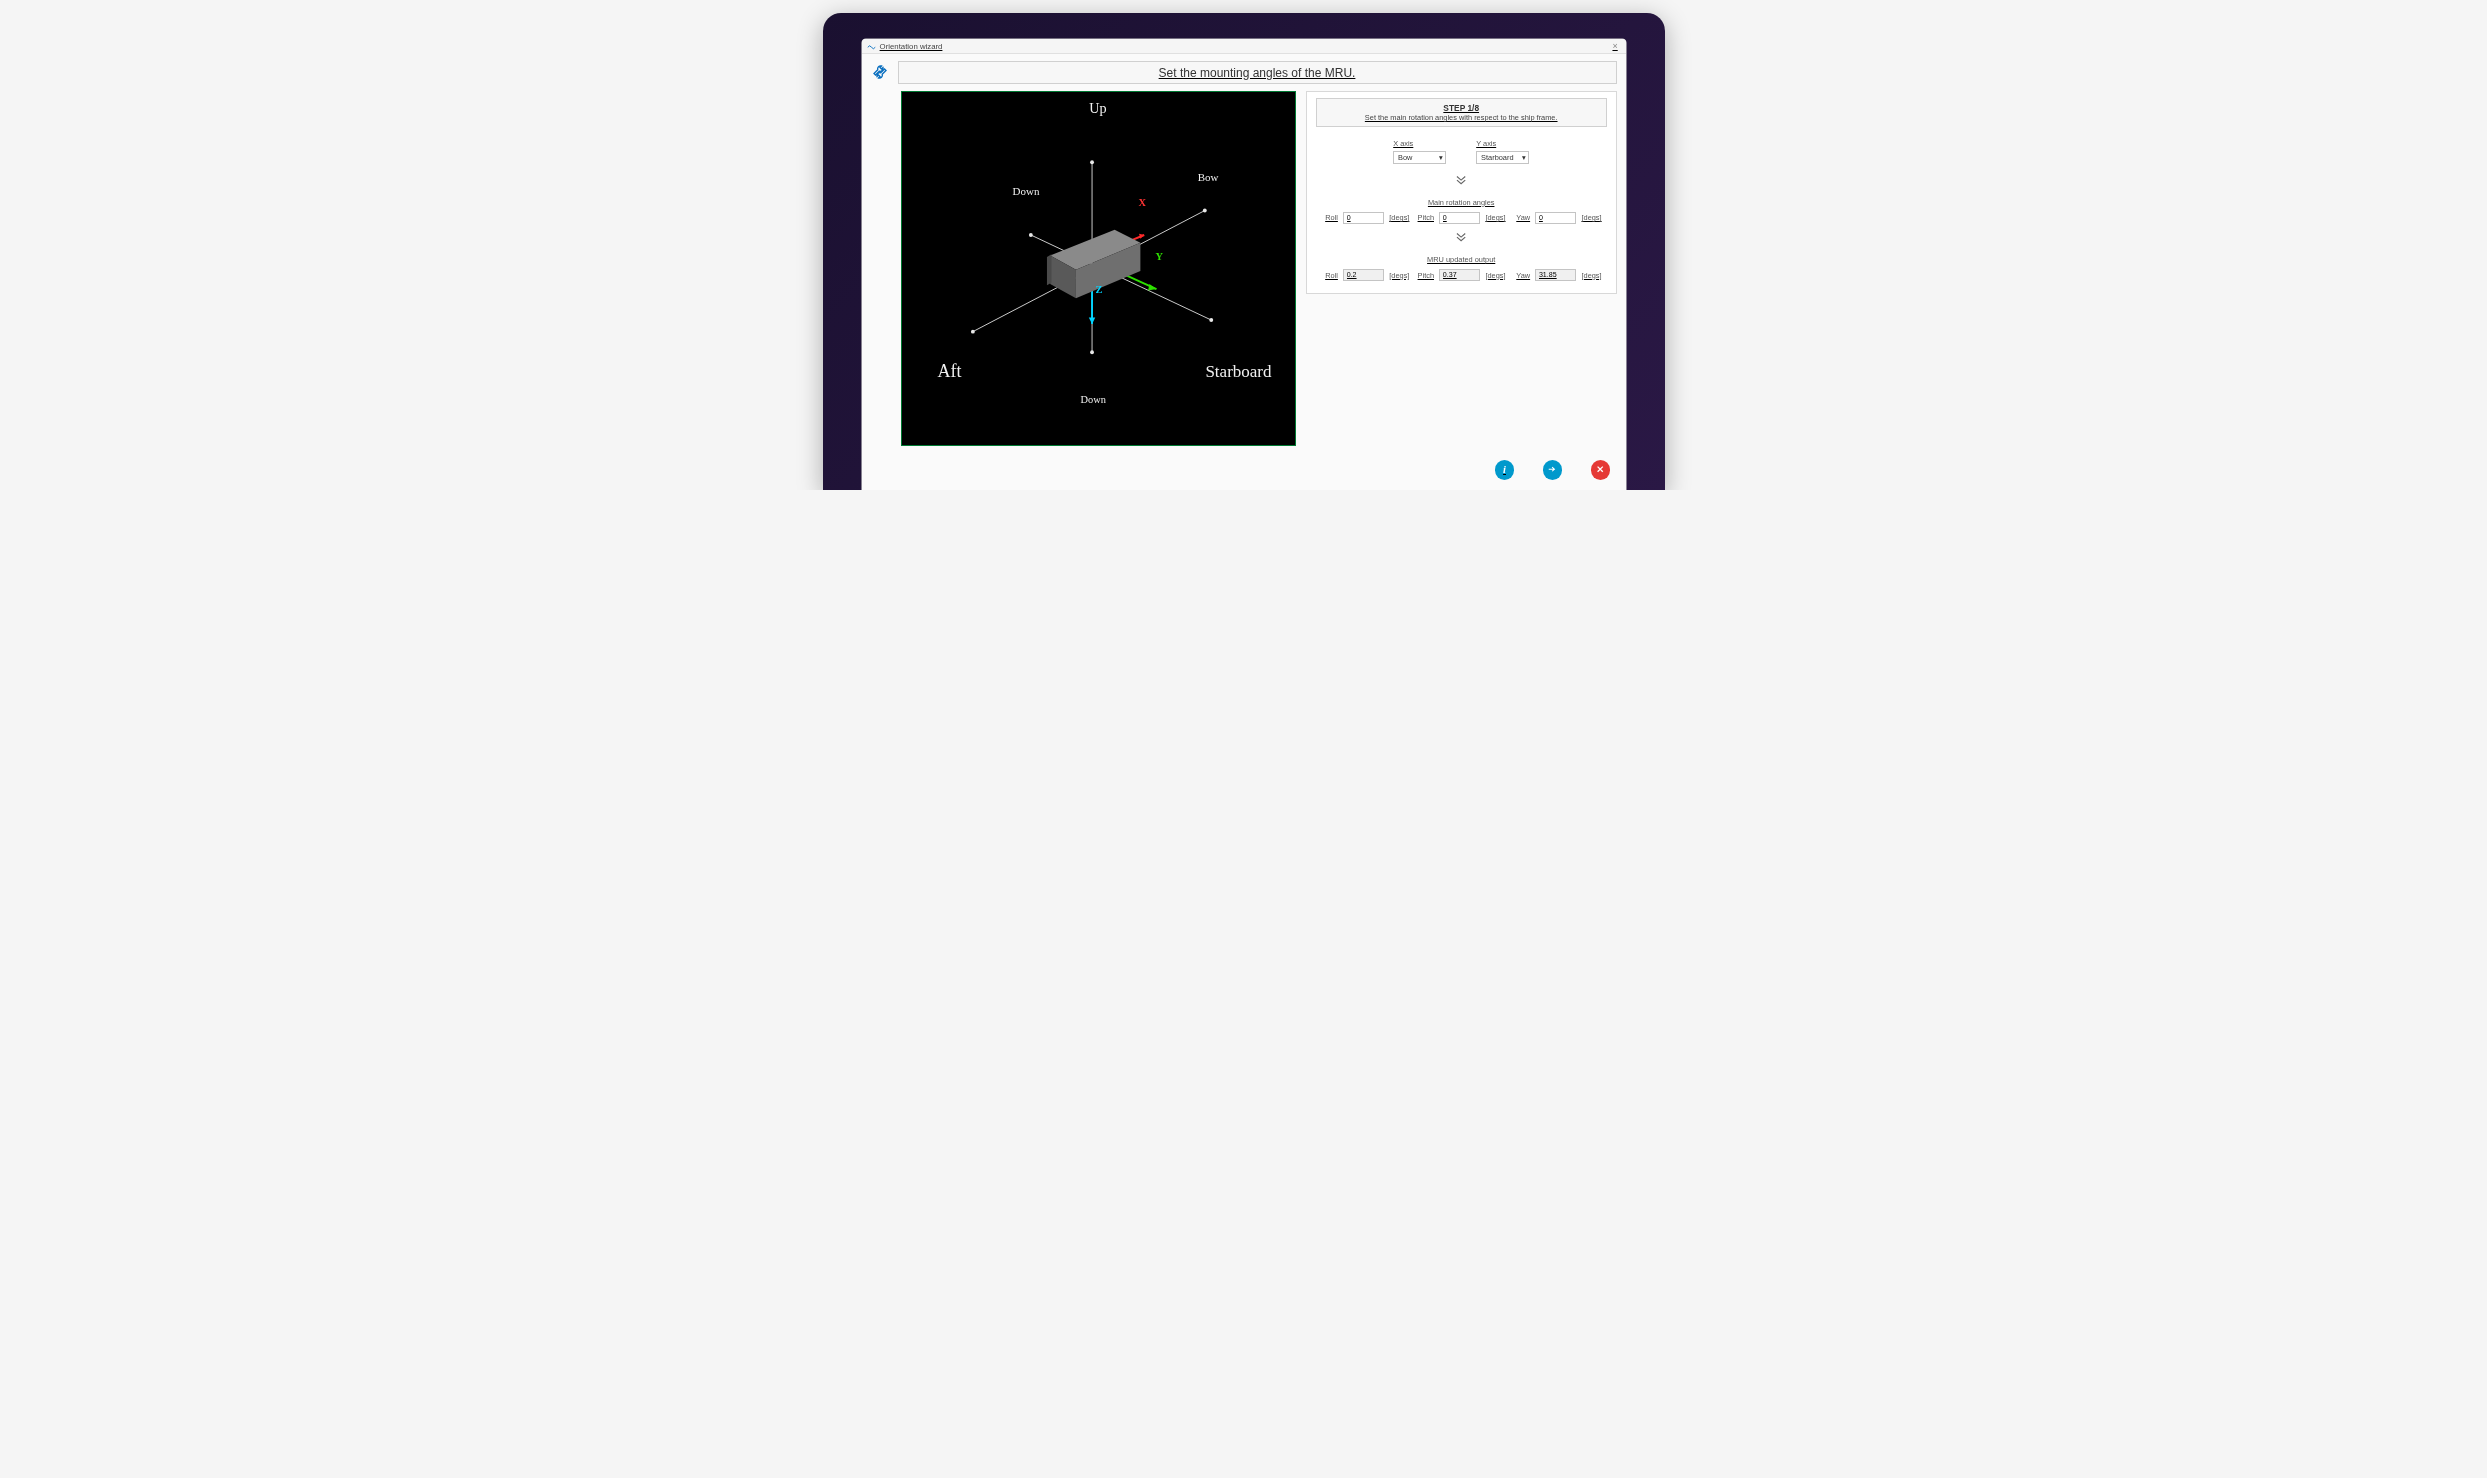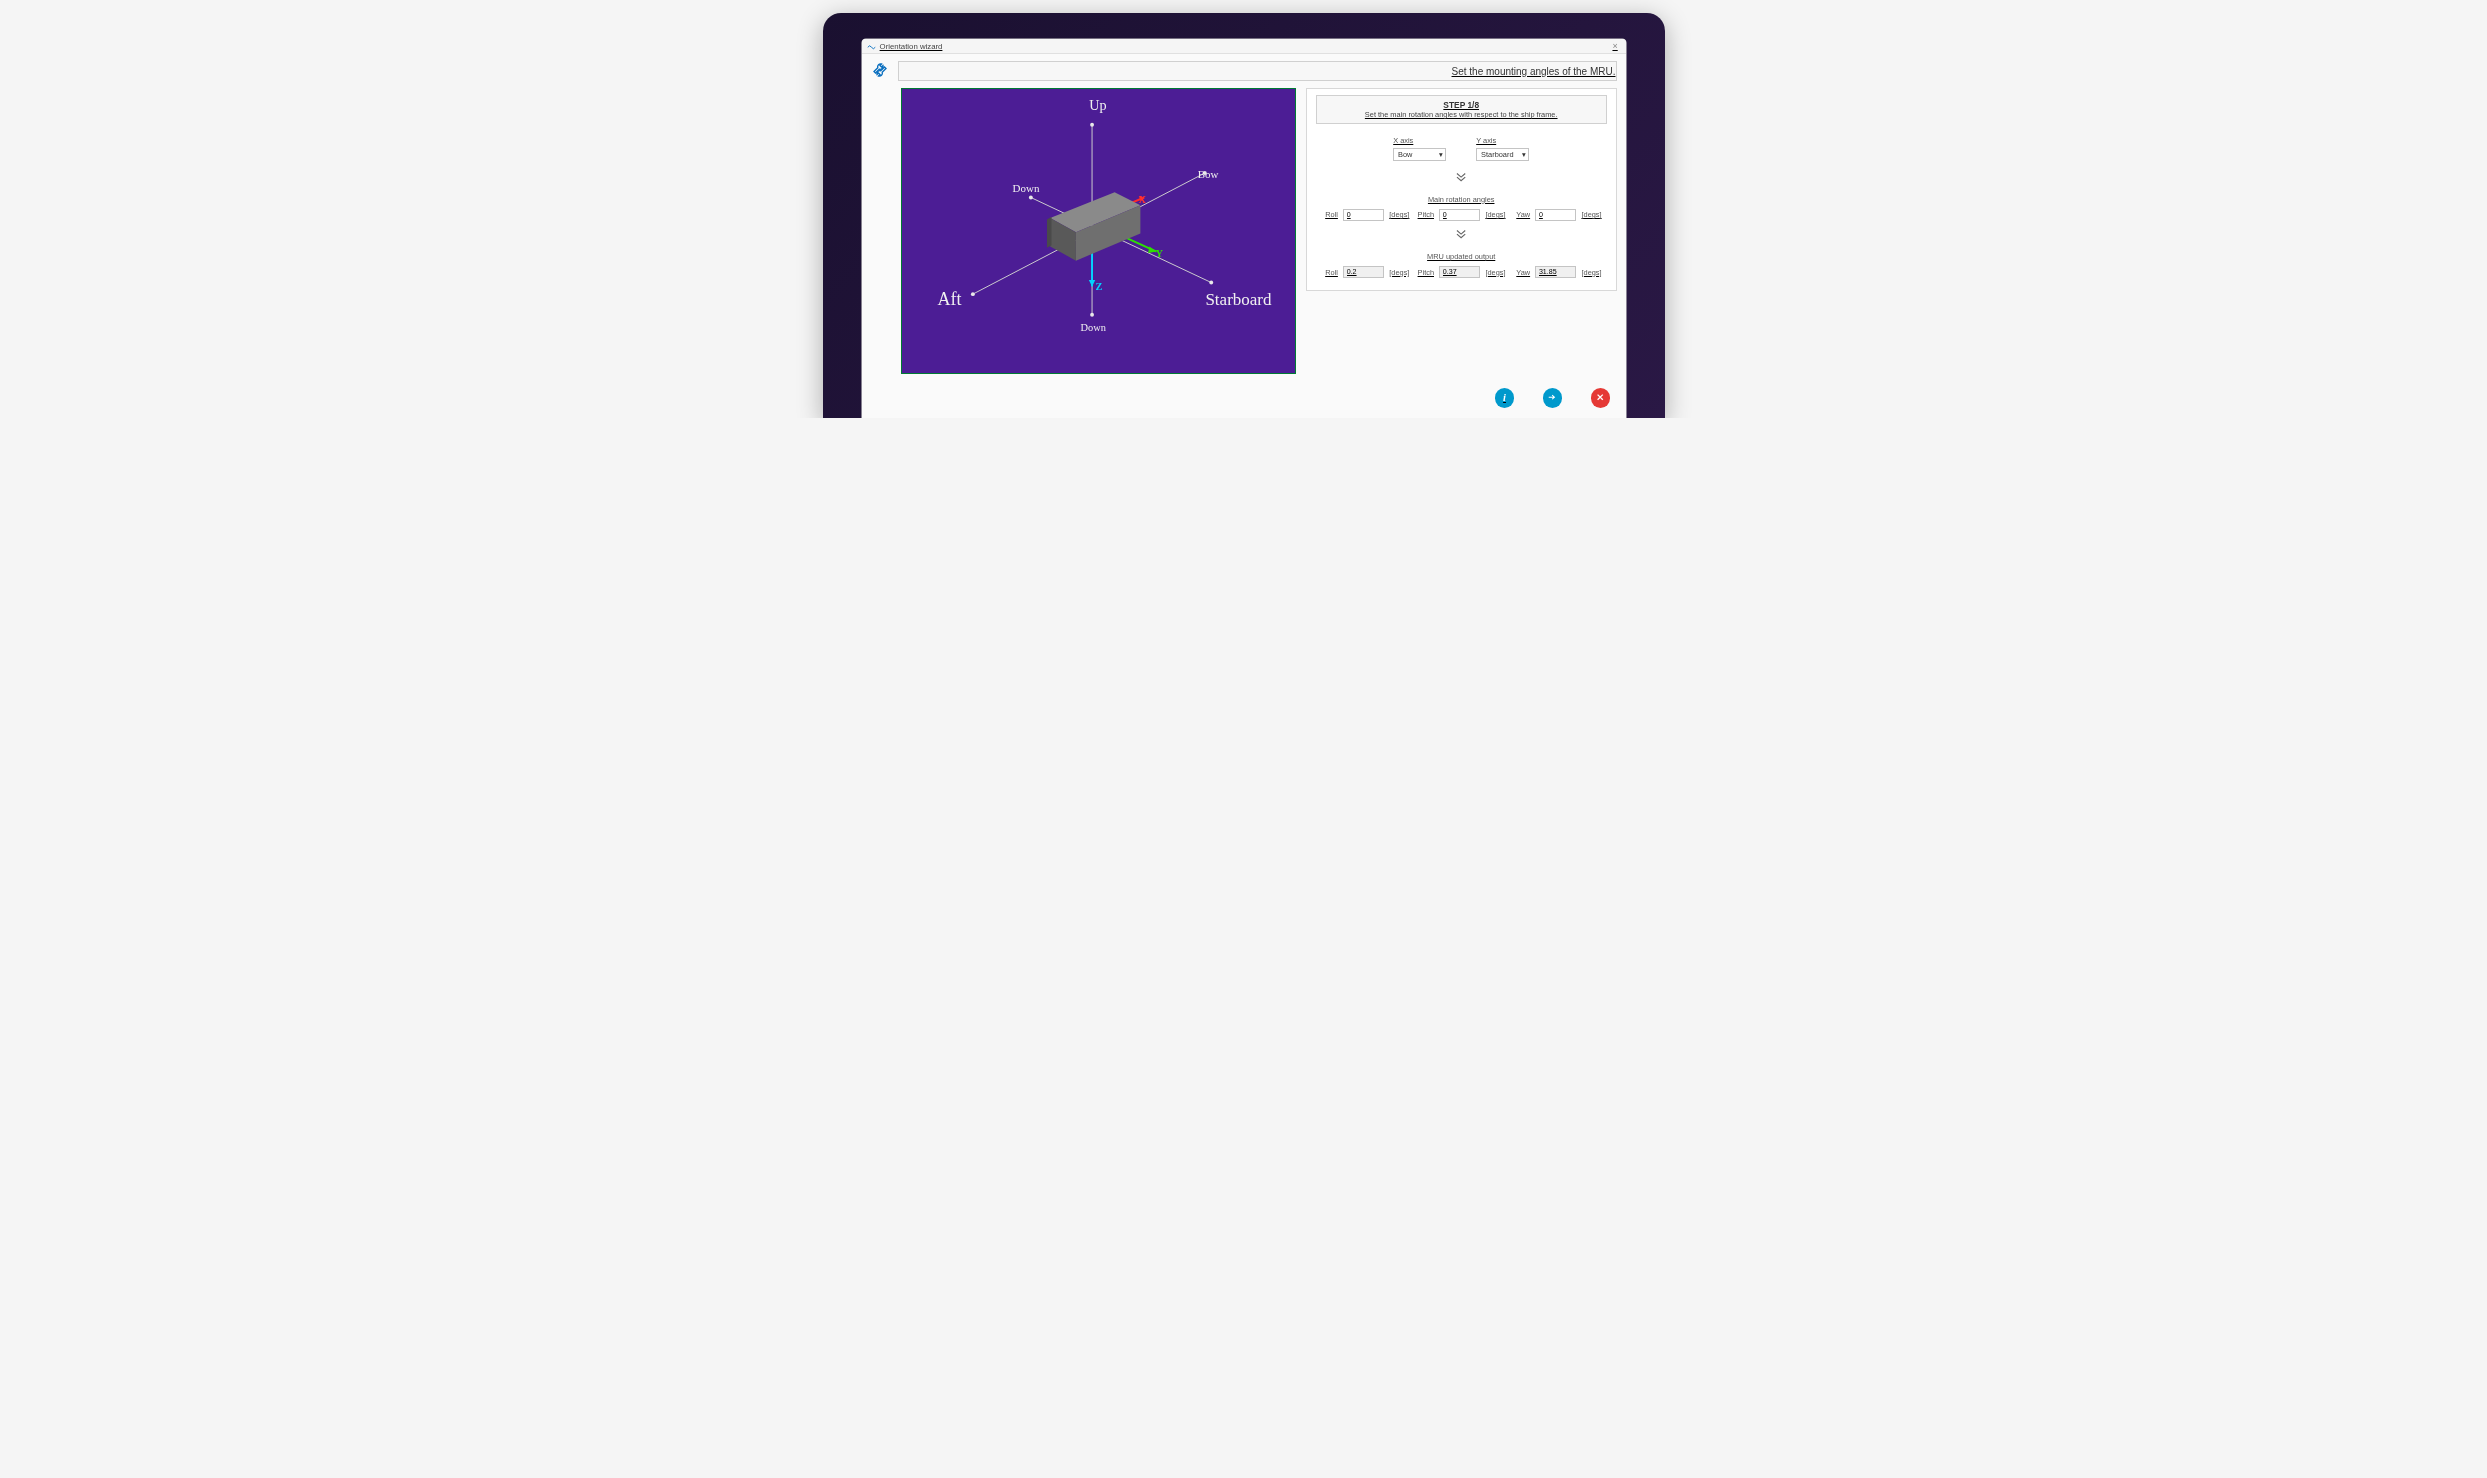--- a/index.html
+++ b/index.html
@@ -56,35 +56,35 @@
     align-items: center;
     gap: 9px;
     padding: 6.5px 9px;
   }
   .wrench-icon svg { width: 18px; height: 18px; stroke: #0a6fbf; }
   .instruction-bar {
     flex: 1;
     border: 0.6px solid #d0d0d0;
     background: #f7f7f7;
     padding: 3.9px 0;
-    text-align: right;
-    font-size: 10px;
+    text-align: center;
+    font-size: 12px;
     color: #333;
   }
 
   .content-row {
     display: flex;
     gap: 10.4px;
     padding: 0 9px 7.8px 39px;
   }
 
   .viewport {
     width: 395px;
-    height: 286px;
-    background: #4c1d95;
+    height: 355px;
+    background: #000000;
     border: 1.3px solid #007a33;
     position: relative;
     color: #fff;
   }
   .vp-label { position: absolute; font-size: 14.2px; font-family: Georgia, serif; color: #f0f0f0; }
   .lbl-up    { top: 7.8px; left: 50%; transform: translateX(-50%); }
   .lbl-down  { bottom: 40px; left: 179px; font-size: 10.4px; }
   .lbl-port  { top: 93px; left: 111px; font-size: 11px; }
   .lbl-bow   { top: 79px; right: 76px; font-size: 11px; }
   .lbl-aft   { bottom: 63px; left: 36px; font-size: 18px; }

